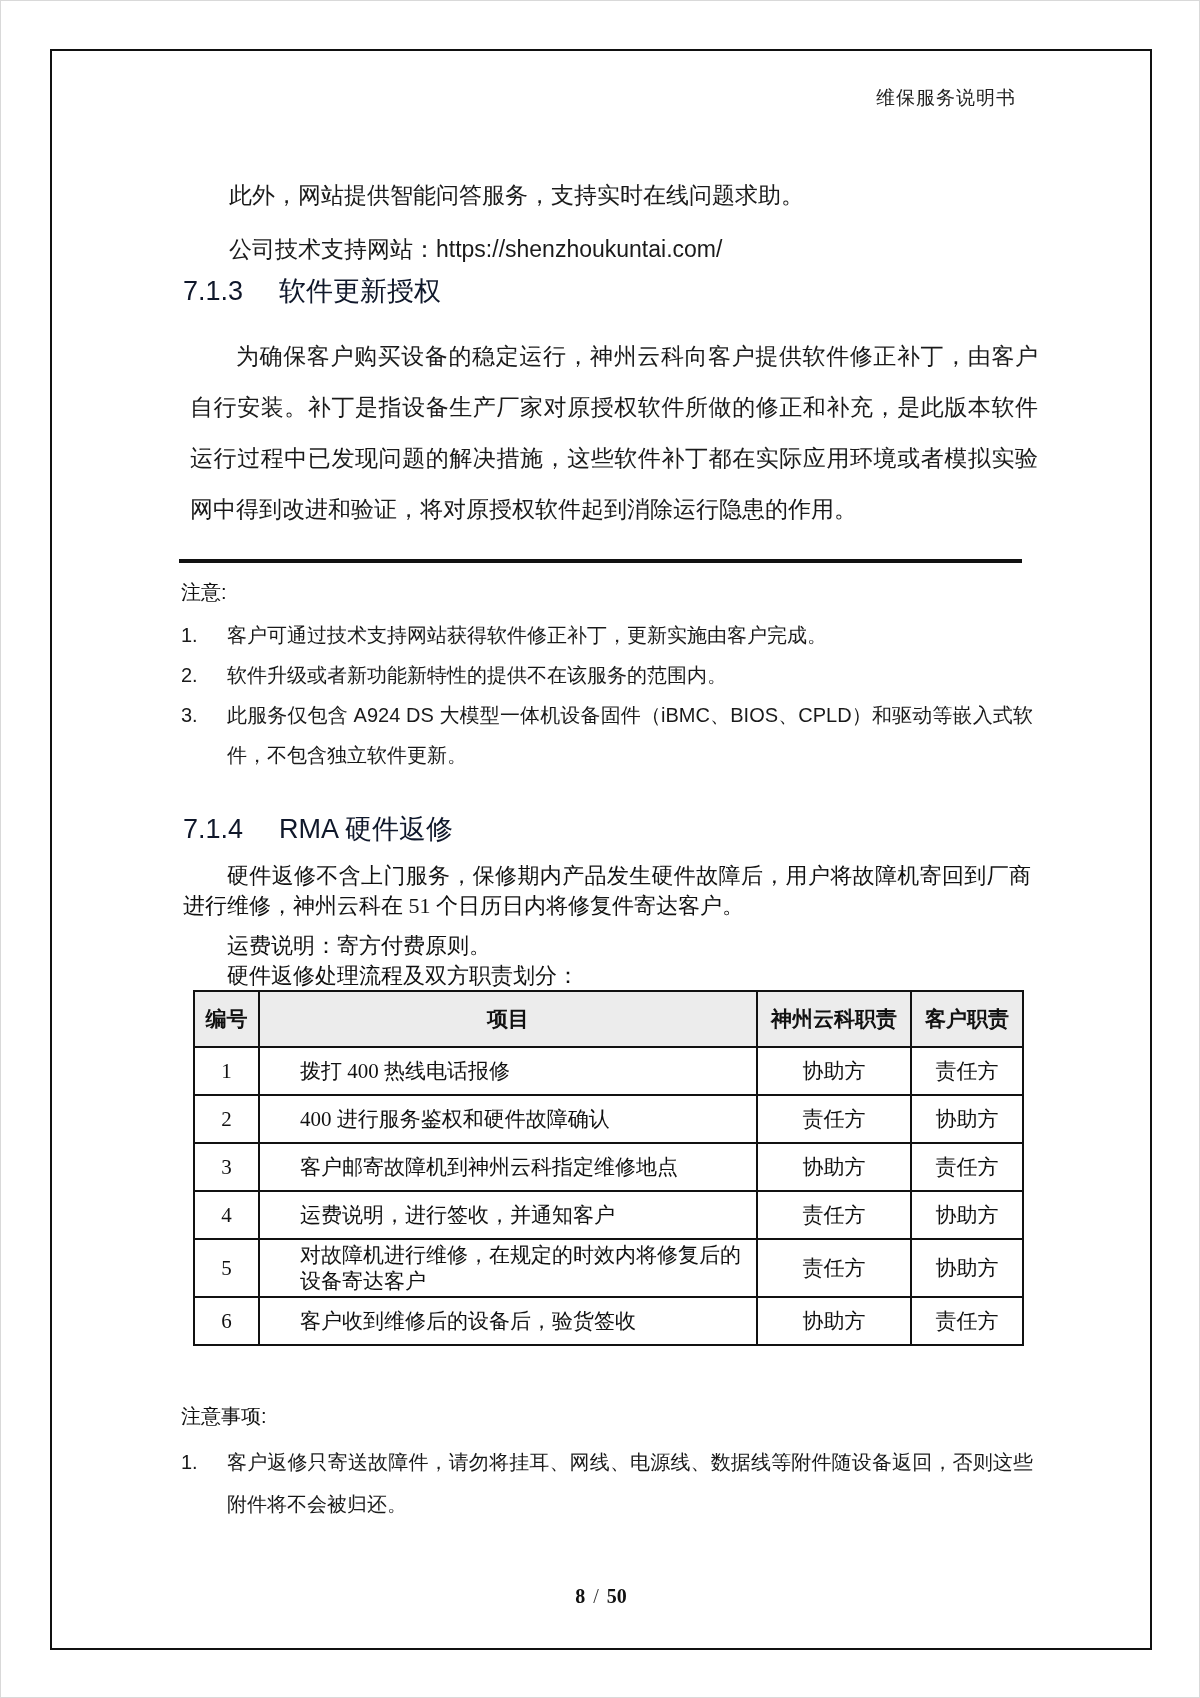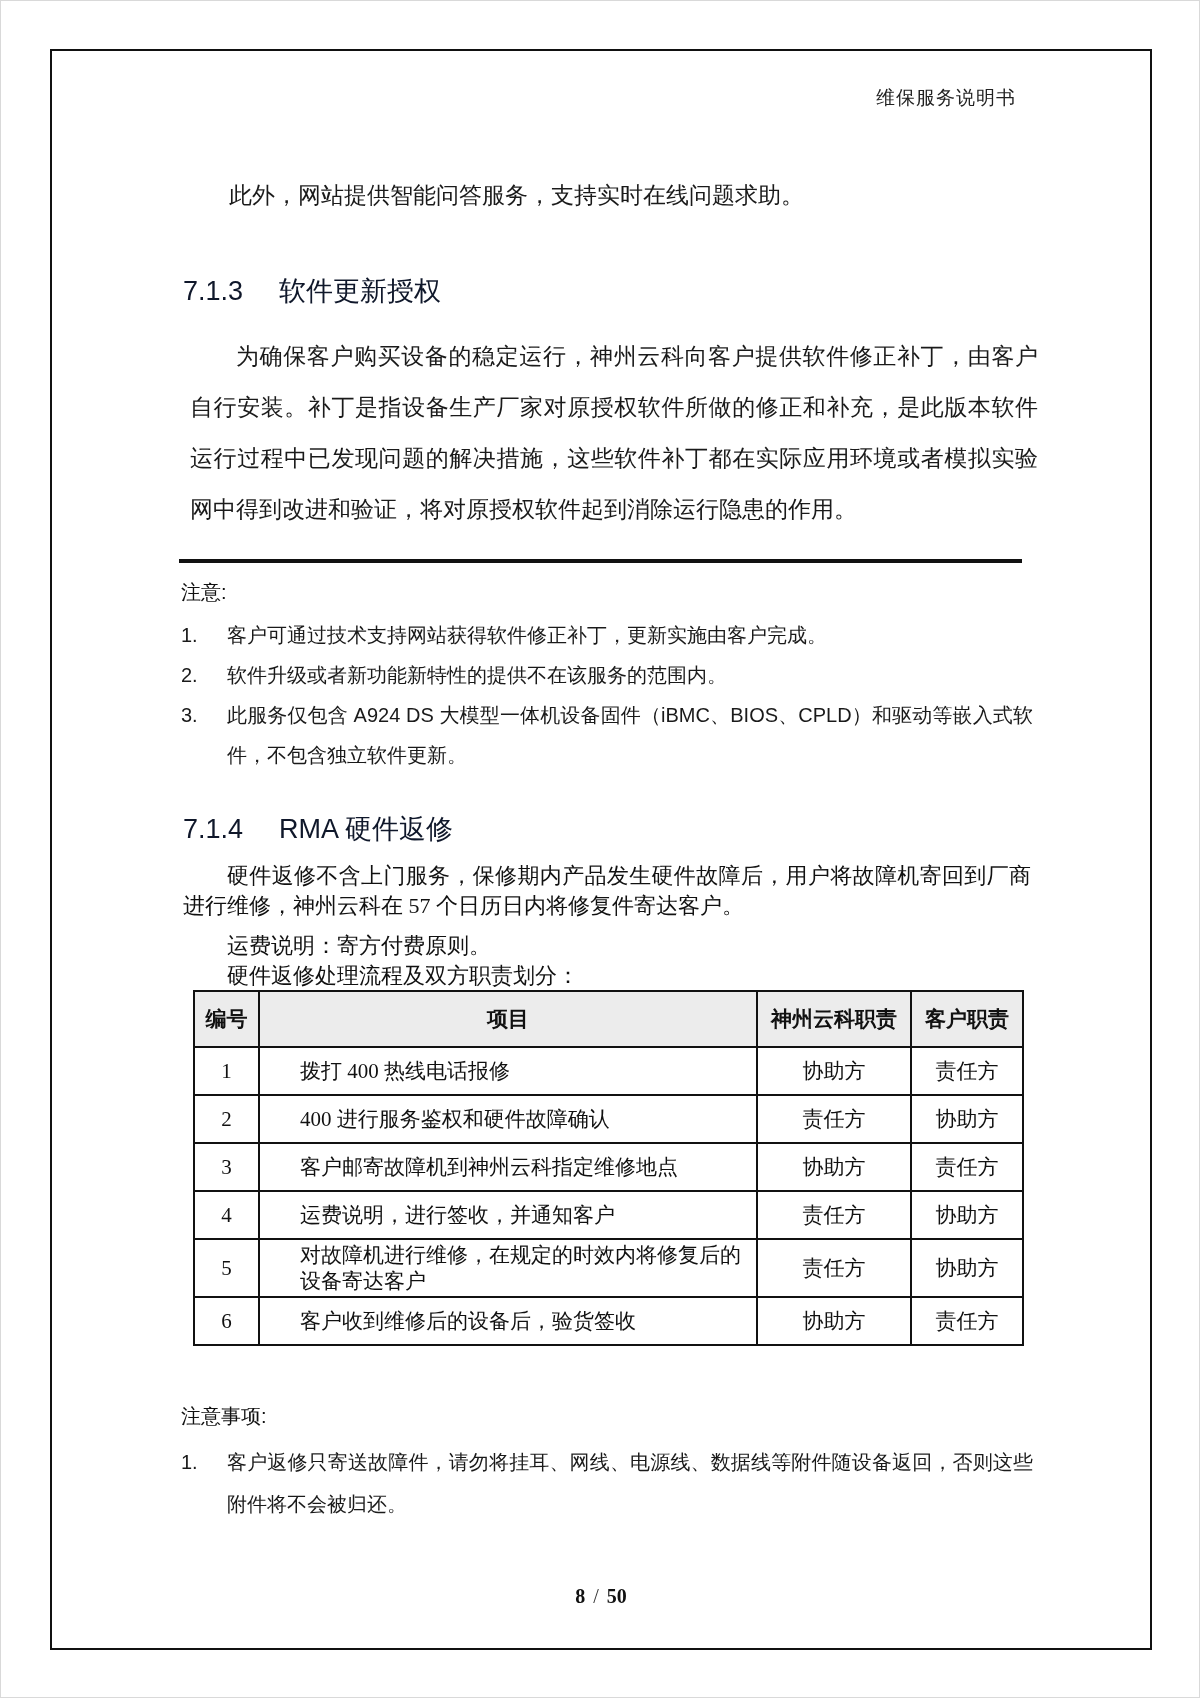--- a/index.html
+++ b/index.html
@@ -153,20 +153,21 @@
 </style>
 </head>
 <body>
 
 <div class="canvas">
   <div class="page-border"></div>
 
   <div class="doc-header">维保服务说明书</div>
 
   <div class="intro-line intro-1">此外，网站提供智能问答服务，支持实时在线问题求助。</div>
+  <div class="intro-line intro-2">公司技术支持网站：https://shenzhoukuntai.com/</div>
 
   <div class="section-heading h-713">
     <span class="sec-num">7.1.3</span><span class="sec-title">软件更新授权</span>
   </div>
 
   <div class="para-sans para-713">为确保客户购买设备的稳定运行，神州云科向客户提供软件修正补丁，由客户自行安装。补丁是指设备生产厂家对原授权软件所做的修正和补充，是此版本软件运行过程中已发现问题的解决措施，这些软件补丁都在实际应用环境或者模拟实验网中得到改进和验证，将对原授权软件起到消除运行隐患的作用。</div>
 
   <div class="thick-rule"></div>
 
   <div class="note-label note-label-713">注意:</div>
@@ -183,21 +184,21 @@
     <div class="note-item">
       <span class="marker">3.</span>
       <span class="note-text">此服务仅包含 A924 DS 大模型一体机设备固件（iBMC、BIOS、CPLD）和驱动等嵌入式软件，不包含独立软件更新。</span>
     </div>
   </div>
 
   <div class="section-heading h-714">
     <span class="sec-num">7.1.4</span><span class="sec-title">RMA 硬件返修</span>
   </div>
 
-  <div class="para-serif para-714a">硬件返修不含上门服务，保修期内产品发生硬件故障后，用户将故障机寄回到厂商进行维修，神州云科在 57 个日历日内将修复件寄达客户。</div>
+  <div class="para-serif para-714a">硬件返修不含上门服务，保修期内产品发生硬件故障后，用户将故障机寄回到厂商进行维修，神州云科在 51 个日历日内将修复件寄达客户。</div>
   <div class="para-serif para-714b">运费说明：寄方付费原则。</div>
   <div class="para-serif para-714c">硬件返修处理流程及双方职责划分：</div>
 
   <table class="rma-table">
     <thead>
       <tr class="hrow">
         <th class="col-no">编号</th>
         <th class="col-item">项目</th>
         <th class="col-resp">神州云科职责</th>
         <th class="col-cust">客户职责</th>

